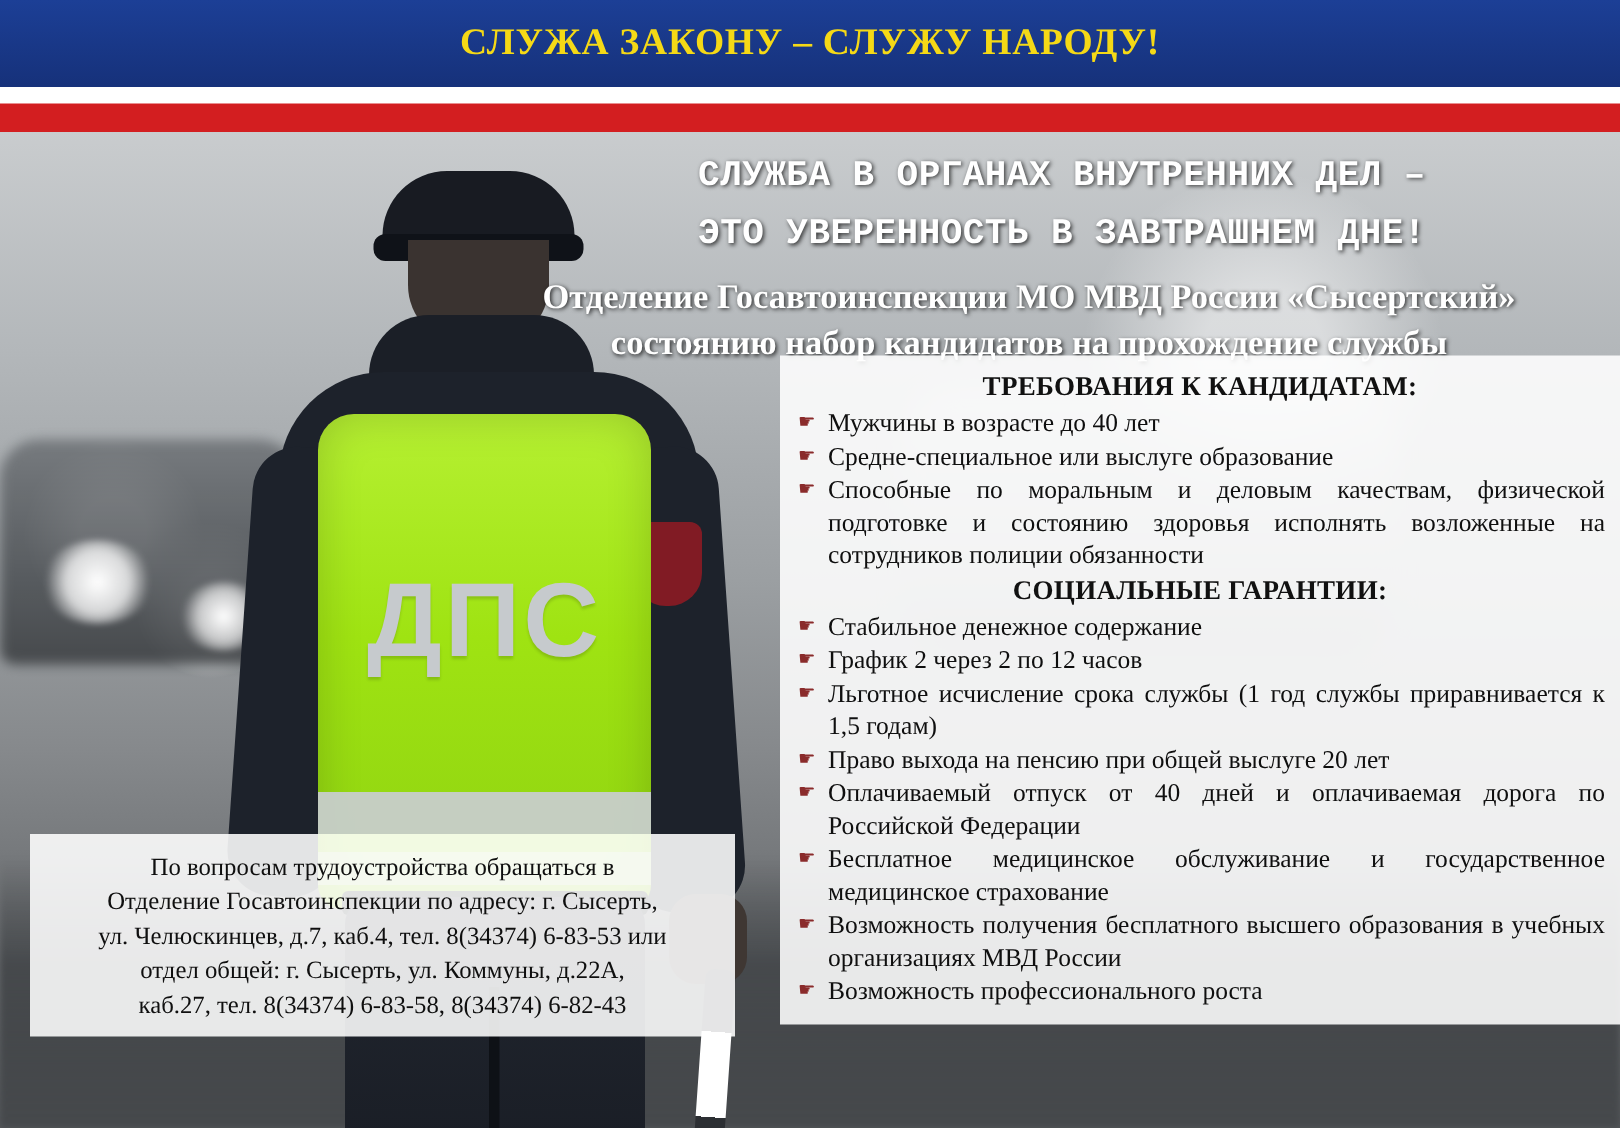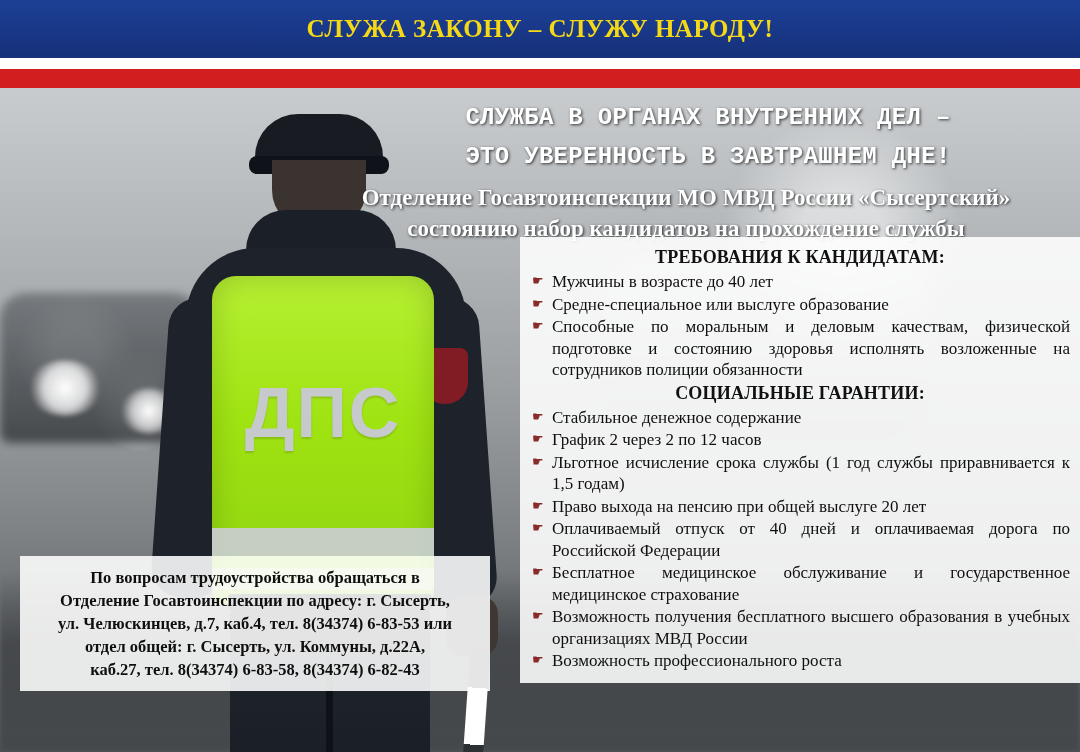--- a/index.html
+++ b/index.html
@@ -300,21 +300,21 @@
   
   .contact {
     position: absolute;
     left: 20px; top: 556px;
     width: 470px;
     background: rgba(255,255,255,0.88);
     padding: 10px 14px;
     box-sizing: border-box;
     text-align: center;
     font-family: "Liberation Serif", serif;
-    font-weight: bold;
+    font-weight: normal;
     font-size: 16.5px;
     line-height: 23px;
     color: #0f0f0f;
   }
 </style>
 </head>
 <body>
 
 <div id="poster">
 

